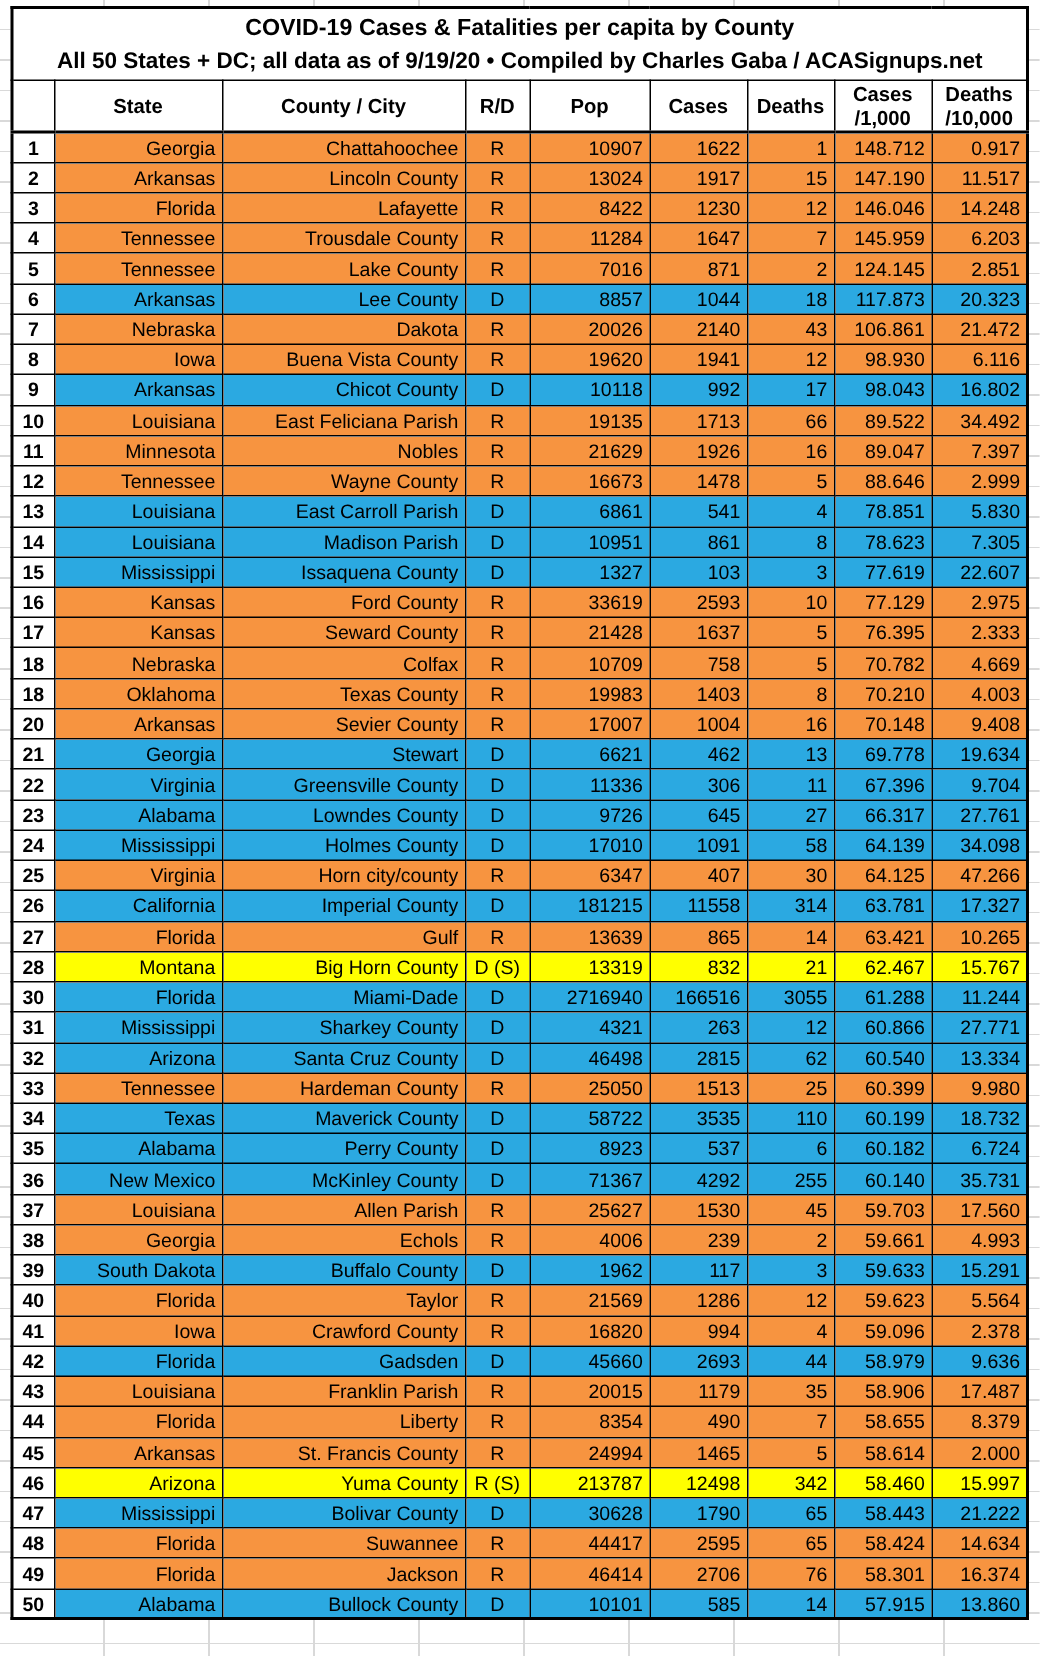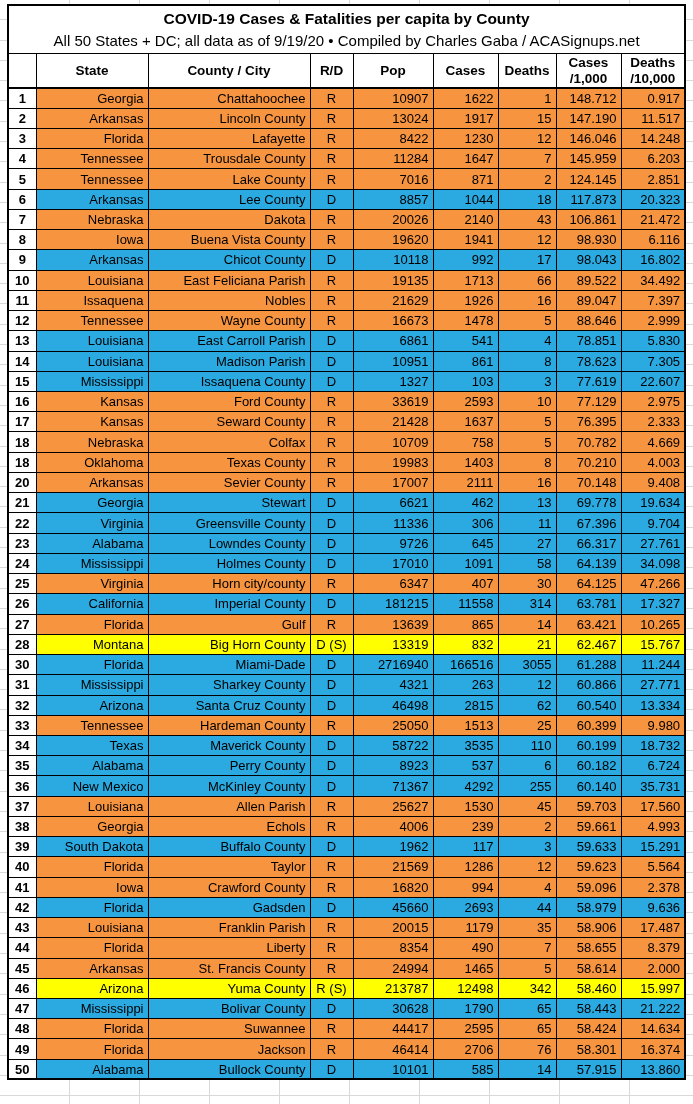--- a/index.html
+++ b/index.html
@@ -18,21 +18,21 @@
     border-collapse: collapse;
     table-layout: fixed;
     width: 679px;
     background: #ffffff;
     border: 2px solid #000;
   }
   td, th { border: 1px solid #000; color: #000; overflow: hidden; white-space: nowrap; }
   
   .title-cell { border-bottom: 1px solid #000; padding: 2px 2px; background: #fff; }
   .title-line { font-size: 15.5px; font-weight: bold; text-align: center; line-height: 1.45; }
-  .subtitle-line { font-size: 15px; font-weight: normal; text-align: center; line-height: 1.4; }
+  .subtitle-line { font-size: 15px; font-weight: bold; text-align: center; line-height: 1.4; }
   
   .head-row th {
     background: #fff;
     font-size: 13.5px; font-weight: bold;
     text-align: center; vertical-align: middle;
     height: 34px; line-height: 1.18;
     border-bottom: 2px solid #000;
     padding: 0 1px;
   }
   
@@ -212,21 +212,21 @@
           <td class="col-county">East Feliciana Parish</td>
           <td class="col-rd">R</td>
           <td class="col-pop">19135</td>
           <td class="col-cases">1713</td>
           <td class="col-deaths">66</td>
           <td class="col-cases_per_1k">89.522</td>
           <td class="col-deaths_per_10k">34.492</td>
         </tr>
         <tr class="data-row party-r">
           <td class="col-rank">11</td>
-          <td class="col-state">Issaquena</td>
+          <td class="col-state">Minnesota</td>
           <td class="col-county">Nobles</td>
           <td class="col-rd">R</td>
           <td class="col-pop">21629</td>
           <td class="col-cases">1926</td>
           <td class="col-deaths">16</td>
           <td class="col-cases_per_1k">89.047</td>
           <td class="col-deaths_per_10k">7.397</td>
         </tr>
         <tr class="data-row party-r">
           <td class="col-rank">12</td>
@@ -315,21 +315,21 @@
           <td class="col-deaths">8</td>
           <td class="col-cases_per_1k">70.210</td>
           <td class="col-deaths_per_10k">4.003</td>
         </tr>
         <tr class="data-row party-r">
           <td class="col-rank">20</td>
           <td class="col-state">Arkansas</td>
           <td class="col-county">Sevier County</td>
           <td class="col-rd">R</td>
           <td class="col-pop">17007</td>
-          <td class="col-cases">2111</td>
+          <td class="col-cases">1004</td>
           <td class="col-deaths">16</td>
           <td class="col-cases_per_1k">70.148</td>
           <td class="col-deaths_per_10k">9.408</td>
         </tr>
         <tr class="data-row party-d">
           <td class="col-rank">21</td>
           <td class="col-state">Georgia</td>
           <td class="col-county">Stewart</td>
           <td class="col-rd">D</td>
           <td class="col-pop">6621</td>

